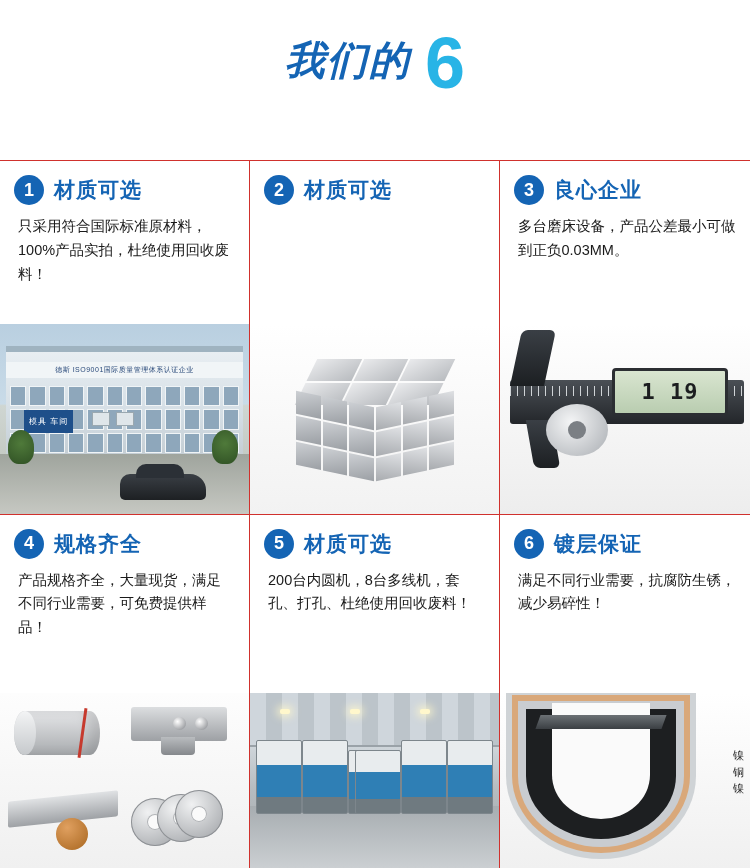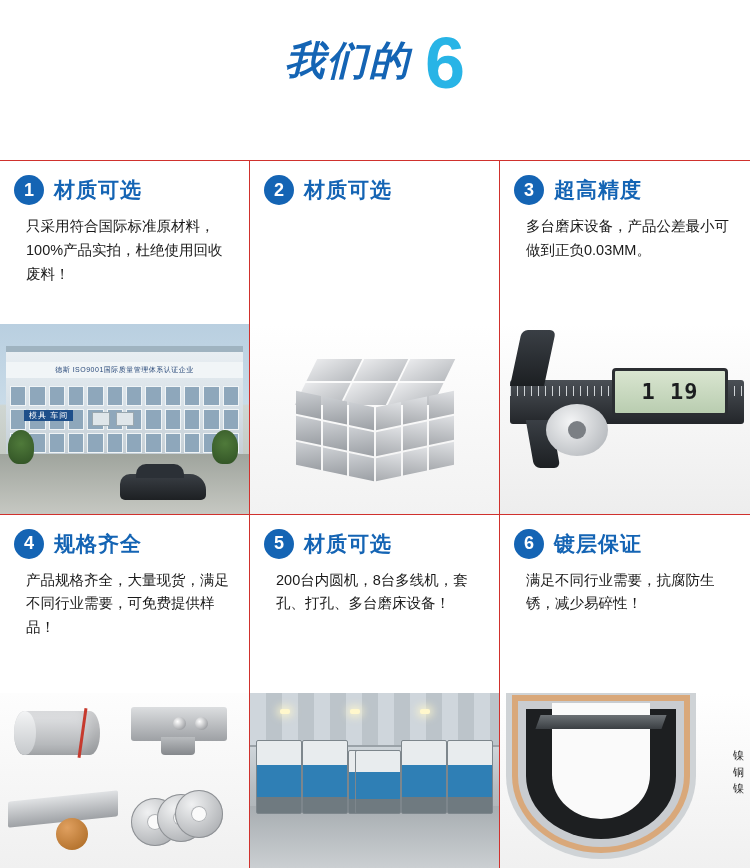--- a/index.html
+++ b/index.html
@@ -102,21 +102,21 @@
   .cell-title {
     font-size: 21px;
     font-weight: bold;
     color: #1464b4;
     letter-spacing: 1px;
   }
   .cell-desc {
     font-size: 14.5px;
     line-height: 1.65;
     color: #1a1a1a;
-    margin: 0 0 10px 12px;
+    margin: 0 0 10px 4px;
   }
 
   
   .photo {
     position: absolute;
     left: 0;
     right: 0;
     bottom: 0;
     height: 190px;
     overflow: hidden;
@@ -154,21 +154,21 @@
     gap: 3px;
   }
   .f-windows i {
     background: #8ea7bb;
     border: 1px solid #f0f4f6;
     display: block;
   }
   .f-sign {
     position: absolute; left: 18px; top: 58px;
     background: #1e4f8a; color: #fff;
-    font-size: 8px; padding: 0 5px;
+    font-size: 8px; padding: 6px 5px;
     letter-spacing: 1px;
     text-align: center;
   }
   .f-ac {
     position: absolute; top: 60px; width: 16px; height: 12px;
     background: #dfe6ea; border: 1px solid #9aa8b0;
   }
   .f-ground {
     position: absolute; left: 0; right: 0; bottom: 0; height: 60px;
     background: linear-gradient(#9fa49d, #c6c8c2);
@@ -544,21 +544,21 @@
                 <i></i>
               </div>
           </div>
         </div>
       </div>
     </div>
 
     <div class="cell">
       <div class="cell-head">
         <div class="badge">3</div>
-        <div class="cell-title">超高精度</div>
+        <div class="cell-title">良心企业</div>
       </div>
       <p class="cell-desc">多台磨床设备，产品公差最小可做到正负0.03MM。</p>
       <div class="photo">
         <div class="caliper">
           <div class="cal-body">
             <div class="cal-scale"></div>
           </div>
           <div class="cal-jawtop"></div>
           <div class="cal-jawbot"></div>
           <div class="cal-part"></div>
@@ -593,21 +593,21 @@
           </div>
         </div>
       </div>
     </div>
 
     <div class="cell">
       <div class="cell-head">
         <div class="badge">5</div>
         <div class="cell-title">材质可选</div>
       </div>
-      <p class="cell-desc">200台内圆机，8台多线机，套孔、打孔、多台磨床设备！</p>
+      <p class="cell-desc">200台内圆机，8台多线机，套孔、打孔、杜绝使用回收废料！</p>
       <div class="photo tall">
         <div class="workshop">
           <div class="ws-roof">
             <div class="ws-light" style="left:30px"></div>
             <div class="ws-light" style="left:100px"></div>
             <div class="ws-light" style="left:170px"></div>
           </div>
           <div class="ws-aisle"></div>
           <div class="ws-floor"></div>
           <div class="ws-machine" style="left:6px"></div>

